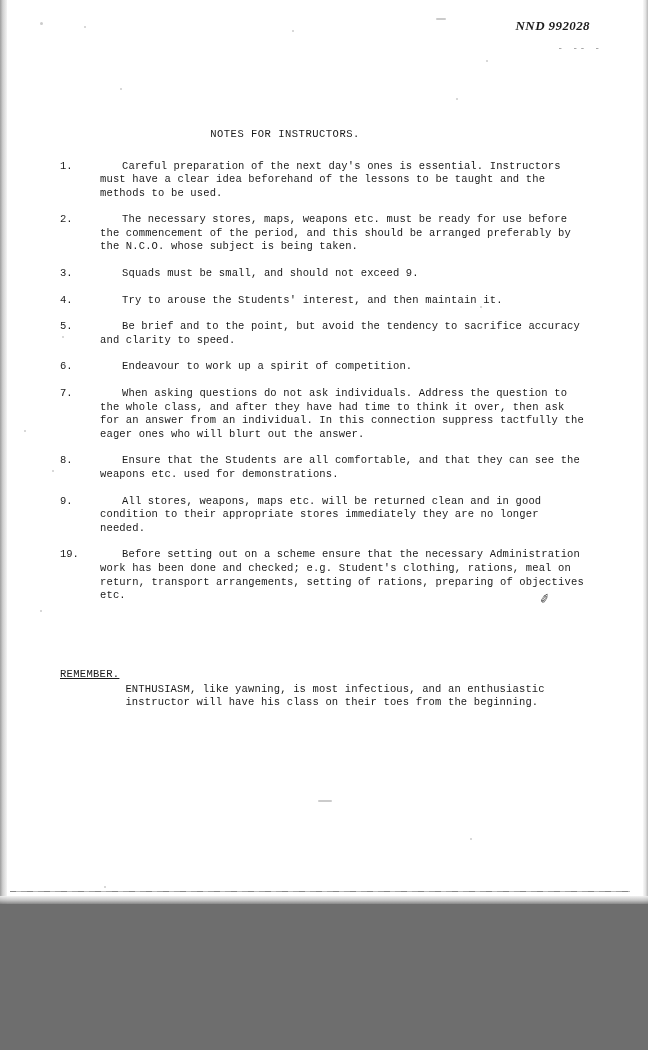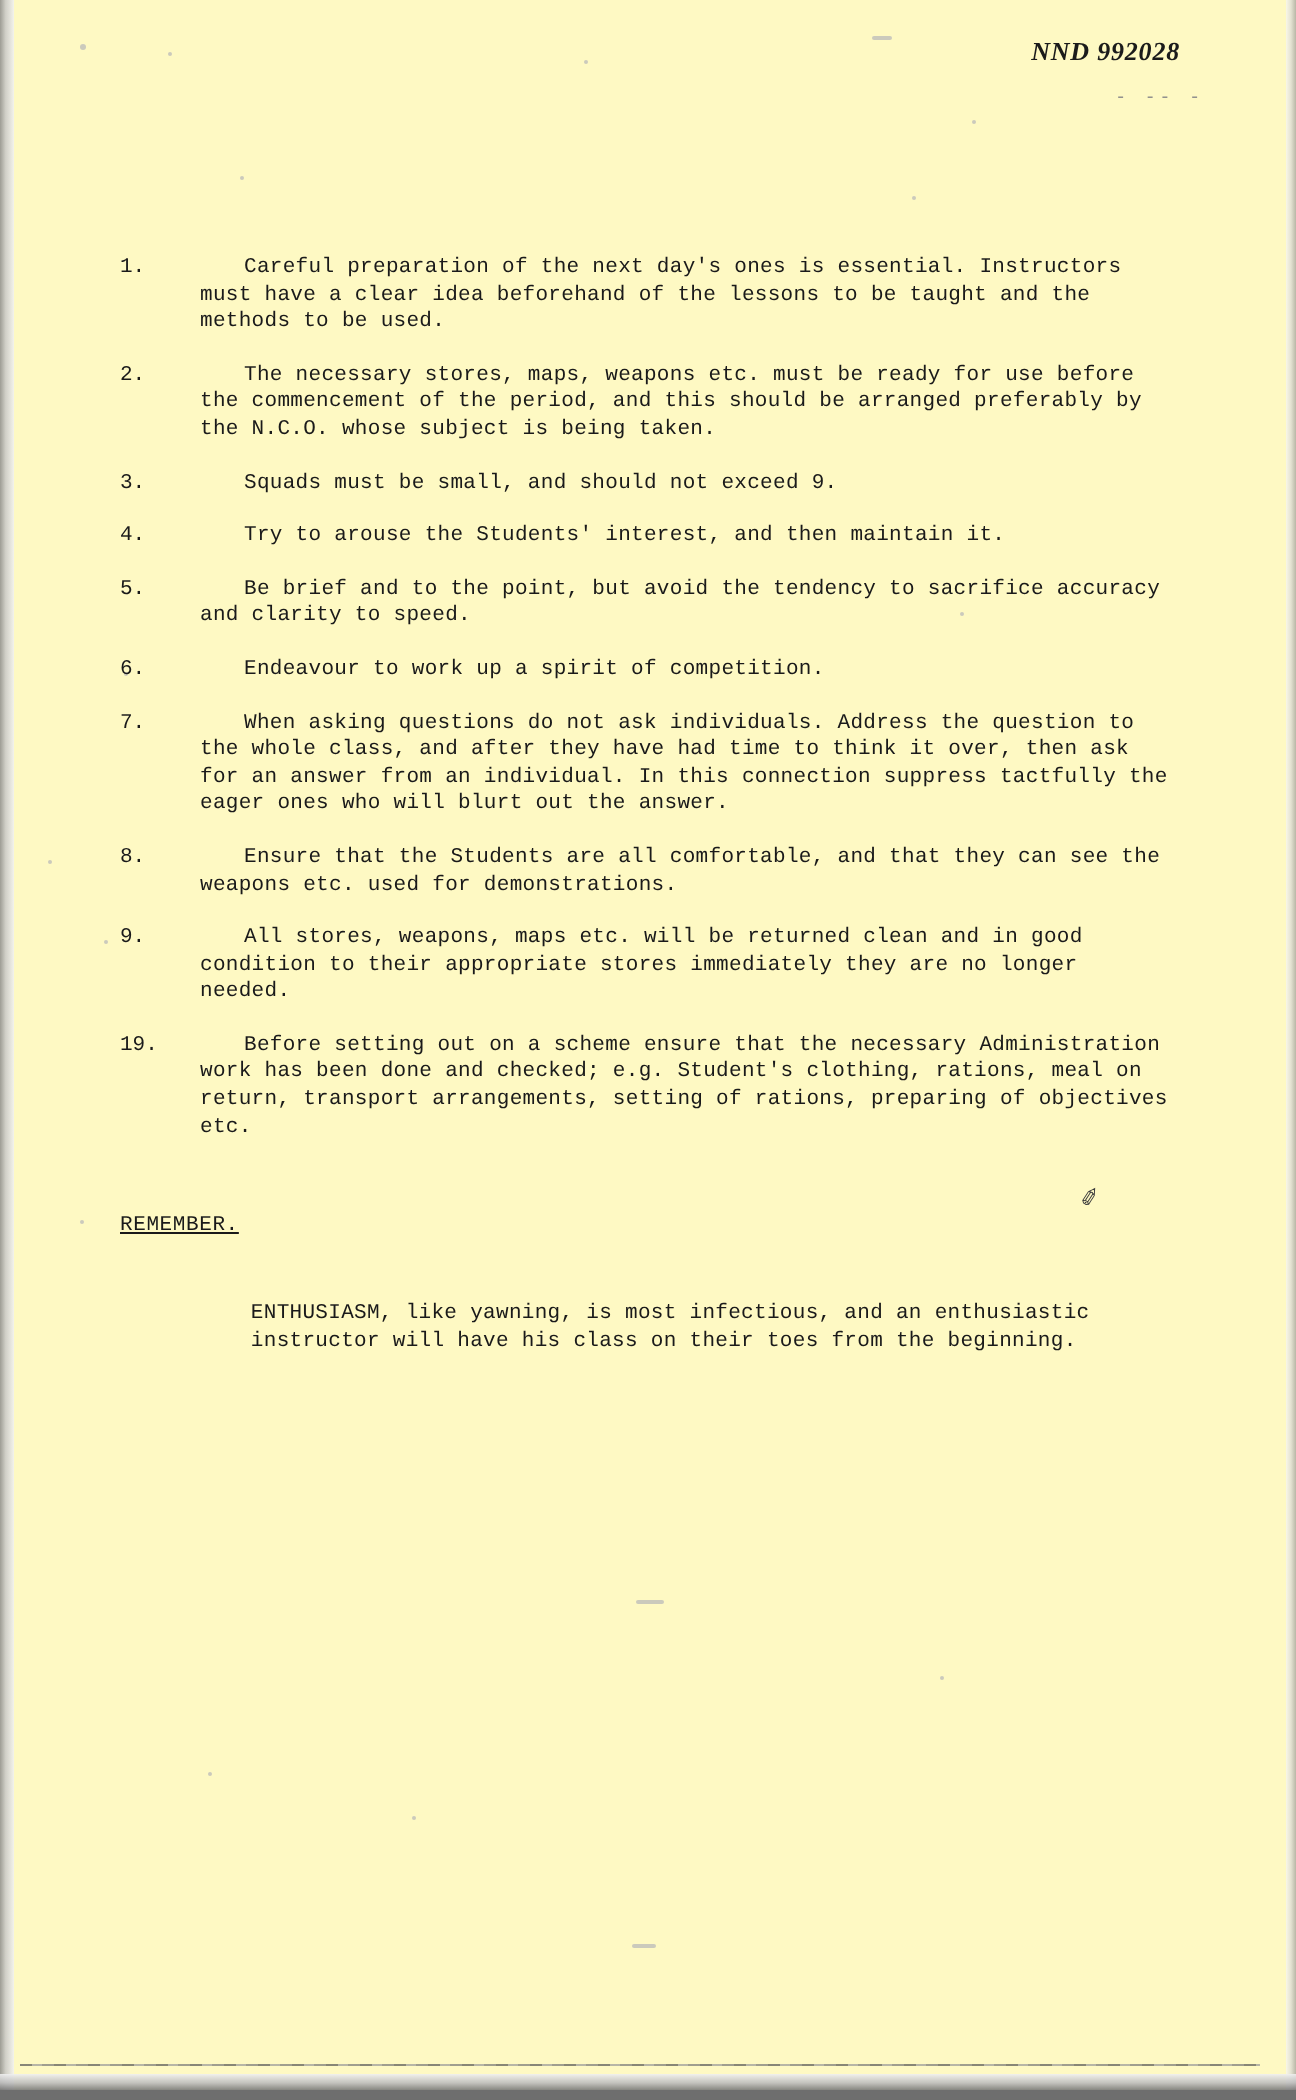--- a/index.html
+++ b/index.html
@@ -6,22 +6,22 @@
     margin: 0;
     padding: 0;
     background: #6e6e6e;
   }
   body {
     font-family: "Liberation Mono", monospace;
   }
   .page {
     position: relative;
     width: 648px;
-    height: 1045px;
-    background: #fef9c3;
+    height: 904px;
+    background: #ffffff;
     overflow: hidden;
   }
   
   .edge-left {
     position: absolute;
     left: 0; top: 0;
     width: 7px; height: 1050px;
     background: linear-gradient(to right, #8c8c8c 0%, #c8c8c8 40%, #f2f2f2 100%);
     opacity: 0.85;
   }
@@ -111,20 +111,21 @@
     flex: 1 1 auto;
     font-size: 10.5px;
     line-height: 13.6px;
     text-indent: 22px;
     letter-spacing: 0.15px;
   }
 
   .remember {
     display: flex;
     margin-top: 36px;
+    align-items: center;
   }
   .remember-label {
     flex: 0 0 auto;
     text-decoration: underline;
     letter-spacing: 0.3px;
     font-size: 10.5px;
   }
   .remember-body {
     flex: 1 1 auto;
     padding-left: 6px;
@@ -171,20 +172,21 @@
   <div class="speck" style="left:316px;top:972px;width:12px;height:2px;border-radius:1px;"></div>
   <div class="speck" style="left:40px;top:610px;width:2px;height:2px;"></div>
   <div class="speck" style="left:24px;top:430px;width:2px;height:2px;"></div>
 
   <div class="stamp">NND 992028</div>
   <div class="stamp-marks">- -- -</div>
 
   <div class="doc">
 
 
+    <div class="doc-title">NOTES  FOR  INSTRUCTORS.</div>
 
     <div class="item">
       <div class="item-num">1.</div>
       <div class="item-body">Careful preparation of the next day's ones is essential.   Instructors must have a clear idea beforehand of the lessons to be taught and the methods to be used.</div>
     </div>
 
     <div class="item">
       <div class="item-num">2.</div>
       <div class="item-body">The necessary stores, maps, weapons etc. must be ready for use before the commencement of the period, and this should be arranged preferably by the N.C.O. whose subject is being taken.</div>
     </div>

